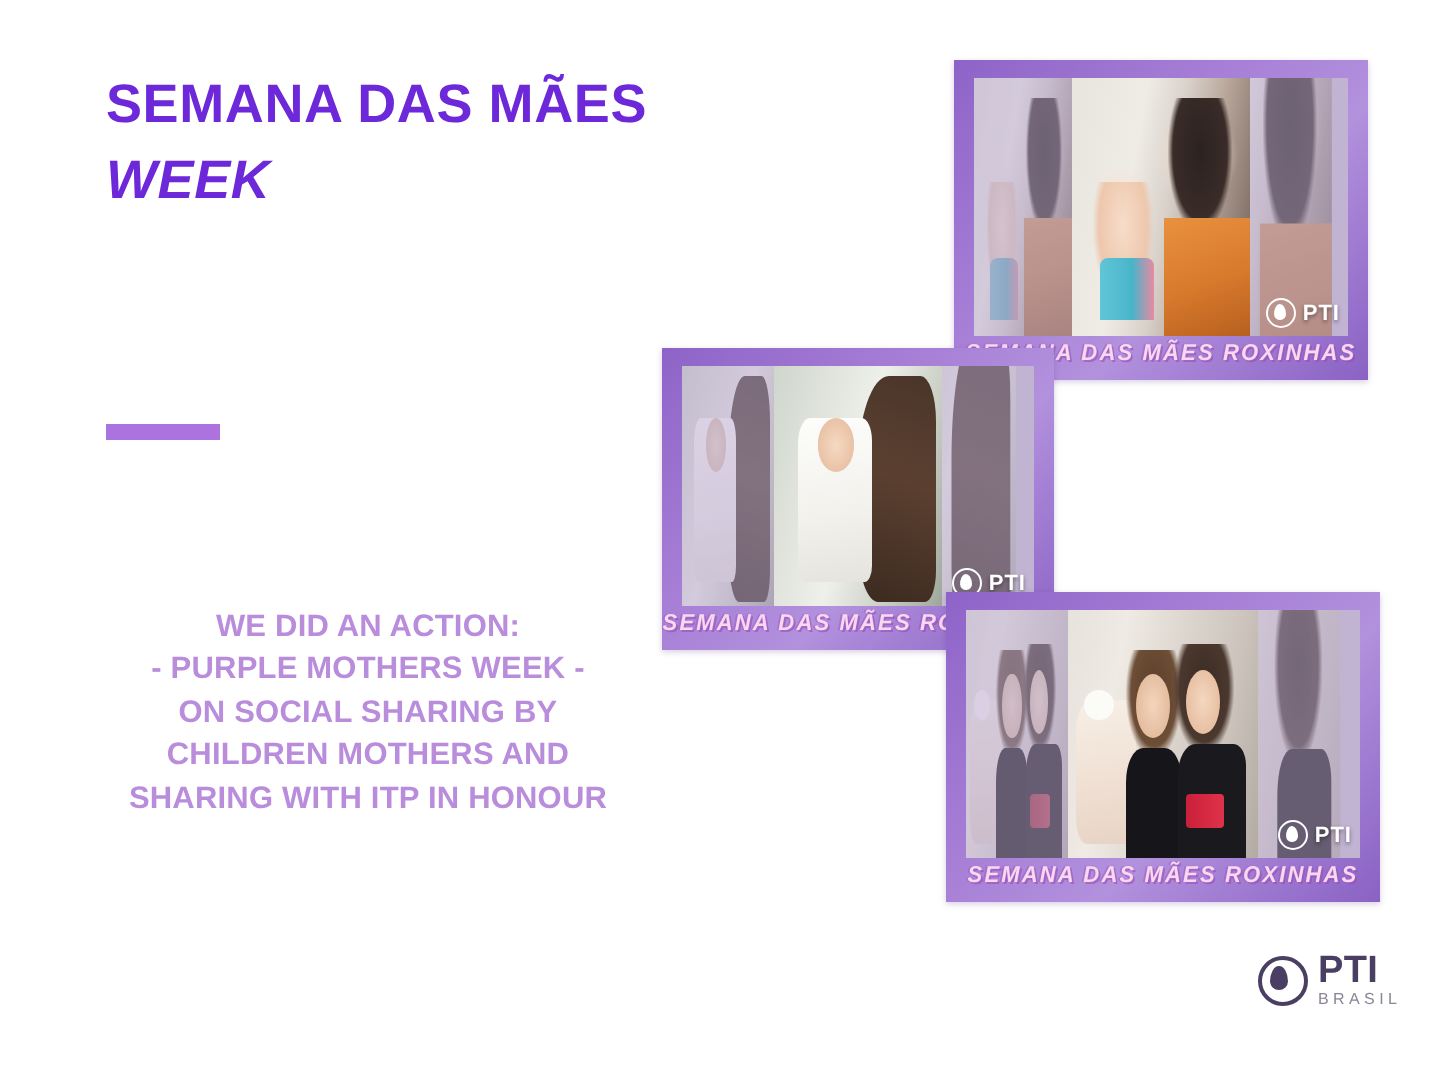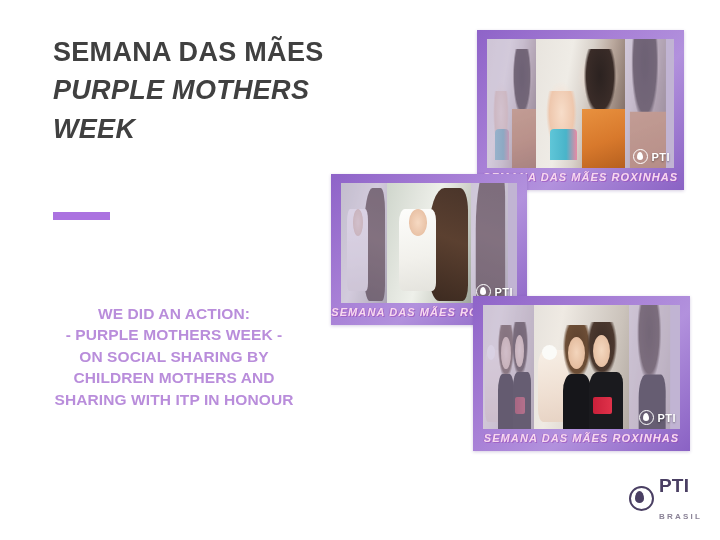--- a/index.html
+++ b/index.html
@@ -21,41 +21,41 @@
   
   .title-block {
     position: absolute;
     left: 53px;
     top: 33px;
     width: 360px;
   }
   .title-line {
     font-size: 27px;
     font-weight: bold;
-    color: #404040;
+    color: #6d28d9;
     letter-spacing: 0.3px;
     line-height: 1.42;
     white-space: nowrap;
   }
   .title-line.italic {
     font-style: italic;
   }
   .title-rule {
     position: absolute;
     left: 53px;
     top: 212px;
     width: 57px;
     height: 8px;
     background: #ab72e0;
   }
 
   
   .body-copy {
     position: absolute;
-    left: 14px;
+    left: 24px;
     top: 303px;
     width: 320px;
     text-align: center;
     font-size: 15.5px;
     font-weight: bold;
     color: #b98ddb;
     line-height: 1.38;
     letter-spacing: 0.1px;
   }
   .body-copy .ln { display: block; white-space: nowrap; }
@@ -278,35 +278,34 @@
   .pti-logo .wordmark { line-height: 1; }
   .pti-logo .pti-text {
     font-size: 19px;
     font-weight: bold;
     color: #4a3f63;
     letter-spacing: 0.2px;
     display: block;
   }
   .pti-logo .brasil-text {
     font-size: 8px;
-    font-weight: bold;
+    font-weight: normal;
     color: #8b8397;
     letter-spacing: 2.2px;
     display: block;
-    margin-top: 18px;
+    margin-top: 1px;
   }
 </style>
 </head>
 <body>
 
 <div id="slide">
 
   <div class="title-block">
     <div class="title-line">SEMANA DAS MÃES</div>
-    <div class="title-line italic">PURPLE MOTHERS</div>
     <div class="title-line italic">WEEK</div>
   </div>
   <div class="title-rule"></div>
 
   <div class="body-copy">
     <span class="ln">WE DID AN ACTION:</span>
     <span class="ln">- PURPLE MOTHERS WEEK -</span>
     <span class="ln">ON SOCIAL SHARING BY</span>
     <span class="ln">CHILDREN MOTHERS AND</span>
     <span class="ln">SHARING WITH ITP IN HONOUR</span>

